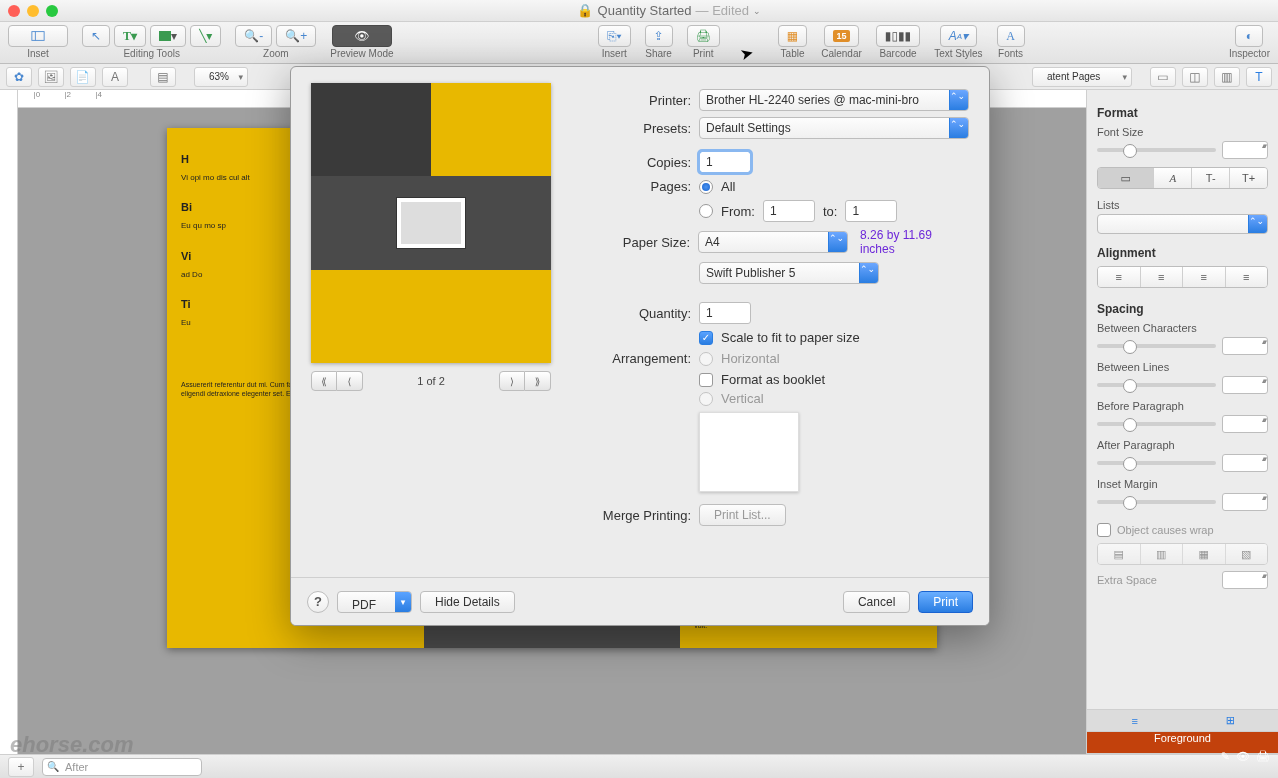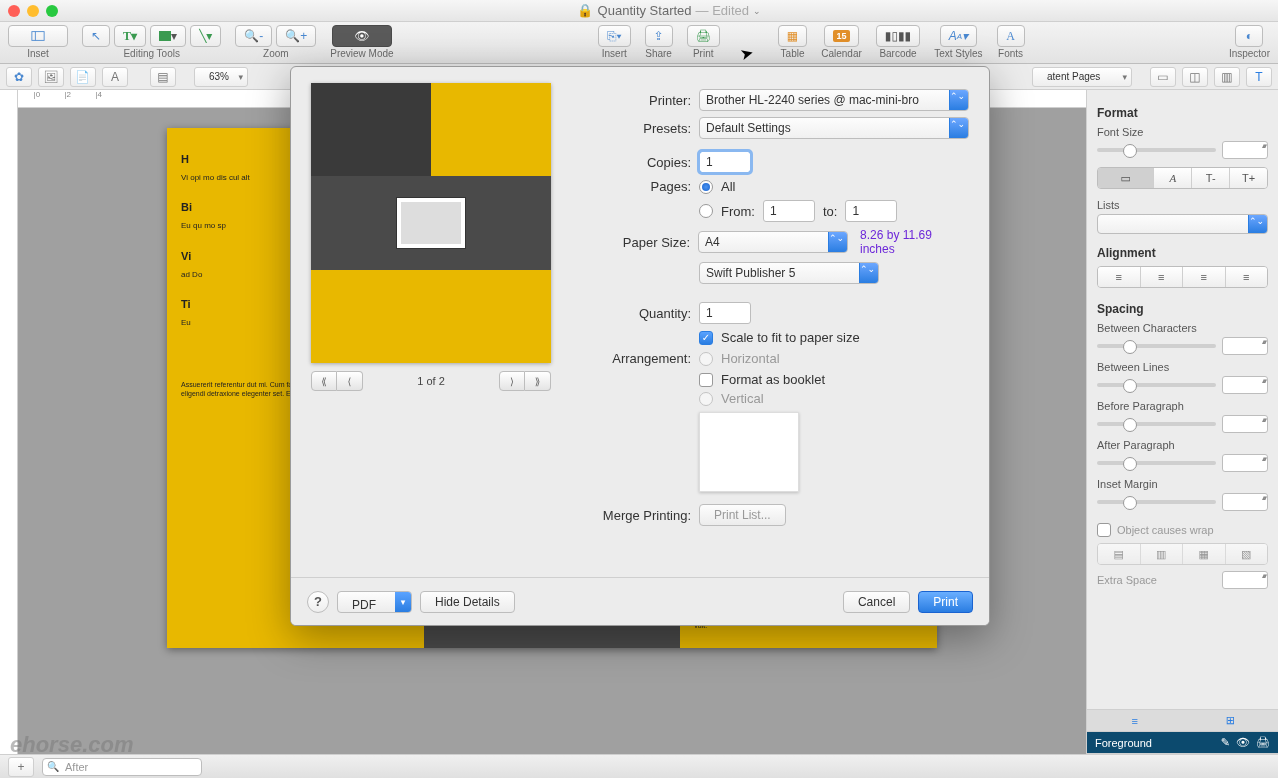--- a/index.html
+++ b/index.html
@@ -53,21 +53,21 @@
   .num-in{width:46px; height:18px; border:1px solid #bdbdbd; border-radius:3px; background:#fff; position:relative;}
   .num-in::after{content:"▴▾"; position:absolute; right:2px; top:0px; font-size:7px; line-height:8px; color:#888; letter-spacing:-2px;}
   .seg{display:flex; border:1px solid #bdbdbd; border-radius:4px; overflow:hidden;}
   .seg>div{flex:1; height:20px; display:flex; align-items:center; justify-content:center; background:linear-gradient(#fff,#eee); border-right:1px solid #cfcfcf; font-size:11px; color:#555;}
   .seg>div:last-child{border-right:none;}
   .seg>div.sel{background:#d0d0d0;}
   .rp-foot{border-top:1px solid #cfcfcf; background:#dcdcdc;}
   .rp-foot-tabs{display:flex; height:22px; border-bottom:1px solid #cfcfcf;}
   .rp-foot-tabs>div{flex:1; display:flex; align-items:center; justify-content:center; color:#2a7de1;}
   .rp-foot-row{height:22px; display:flex; align-items:center; padding:0 8px; font-size:11px; color:#555; border-bottom:1px solid #cfcfcf; gap:6px;}
-  .rp-foot-row.hl{background:#0c4a6e; color:#fff;}
+  .rp-foot-row.hl{background:#c2410c; color:#fff;flex-direction:column;}
   .eye{margin-left:auto; color:#888;}
   
   .footer{height:24px; background:linear-gradient(#f0f0f0,#e0e0e0); border-top:1px solid #cfcfcf; display:flex; align-items:center; padding:0 8px; gap:8px;}
   .search-box{flex:0 0 160px; height:18px; border:1px solid #bdbdbd; border-radius:4px; background:#fff; font-size:11px; color:#999; padding:0 6px 0 22px; position:relative; display:flex; align-items:center;}
   .search-box::before{content:"🔍"; position:absolute; left:4px; font-size:10px;}
   .watermark{position:absolute; left:10px; bottom:20px; font-size:22px; font-weight:bold; color:rgba(120,120,120,0.5); font-style:italic;}
   
   .dialog{position:absolute; top:66px; left:290px; width:700px; height:560px; background:#ececec; border:1px solid #9a9a9a; border-radius:6px; box-shadow:0 12px 40px rgba(0,0,0,0.35); display:flex; flex-direction:column; overflow:hidden;}
   .dlg-body{flex:1; padding:16px 20px 10px 20px; display:flex; gap:20px;}
   .dlg-left{width:240px; display:flex; flex-direction:column;}

